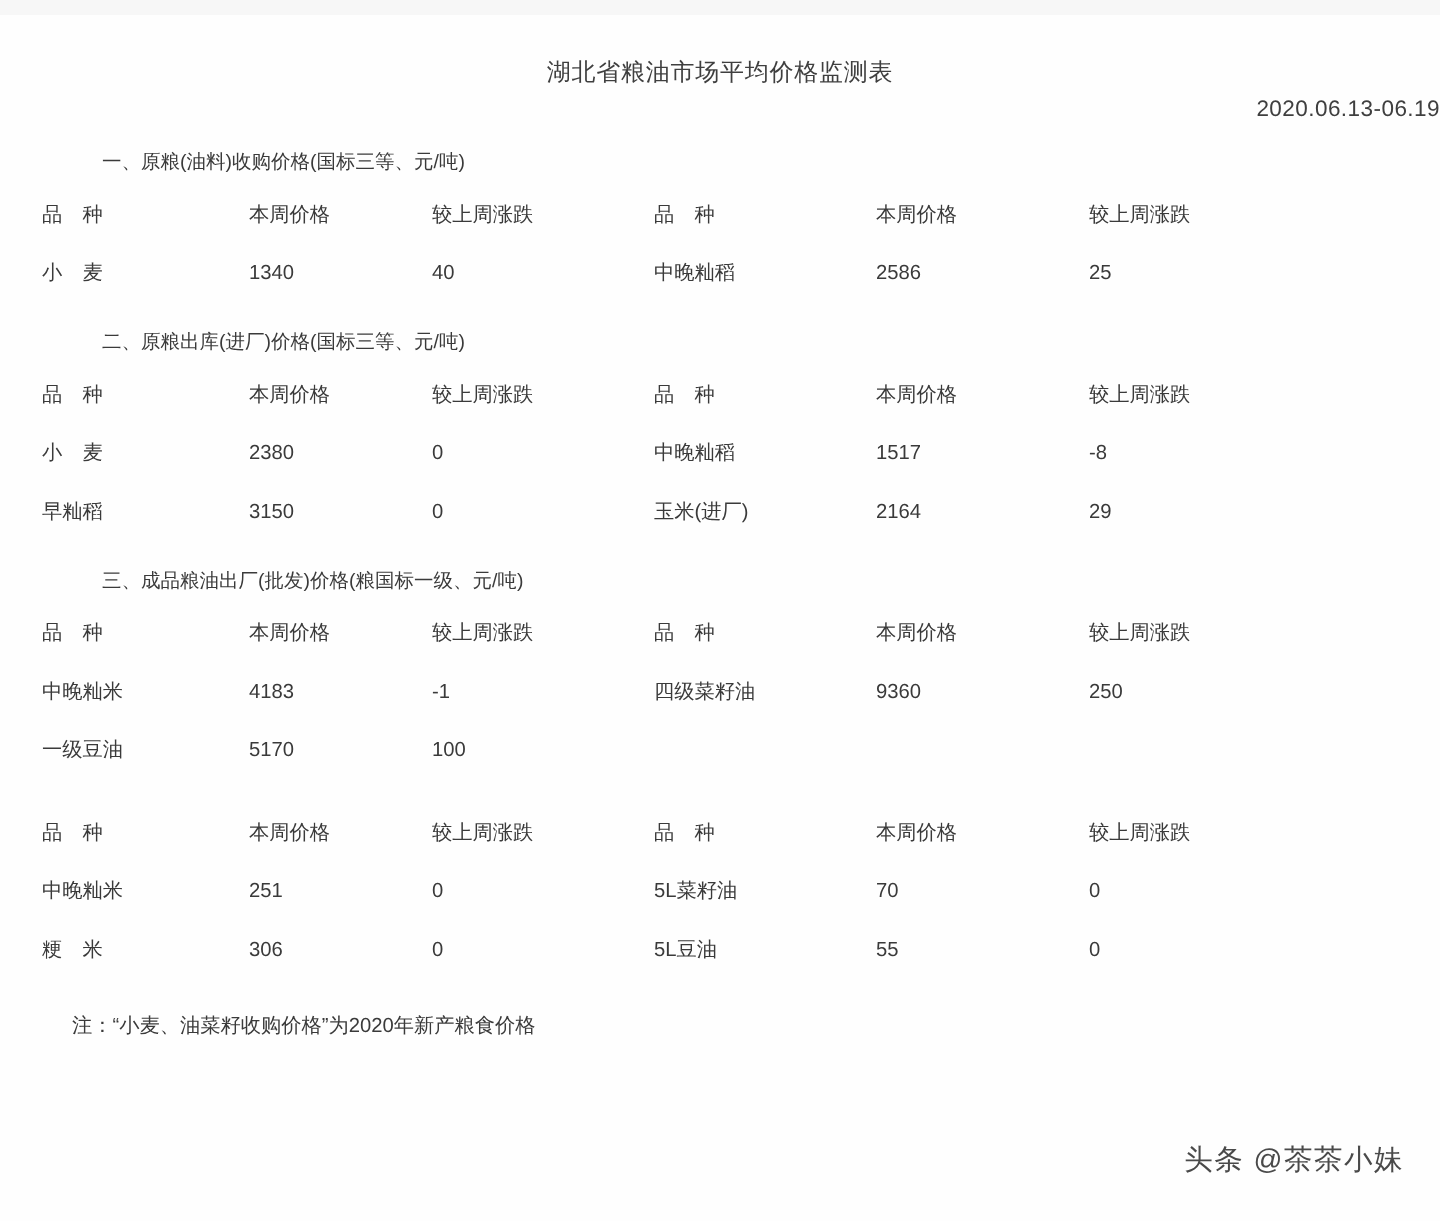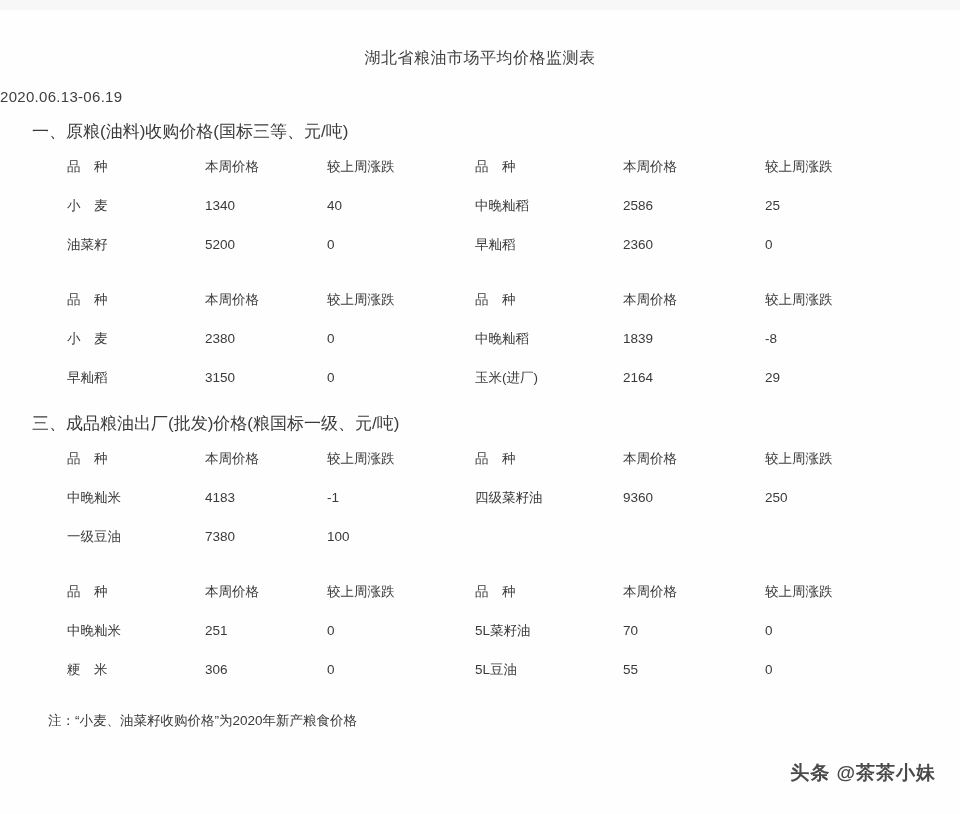--- a/index.html
+++ b/index.html
@@ -36,44 +36,44 @@
     top: 10px;
     left: 0;
     width: 960px;
     height: 804px;
     background: #fefefe;
   }
   .title {
     text-align: center;
     font-size: 16px;
     color: #3f3f3f;
-    margin-top: 38px;
+    margin-top: 28px;
     letter-spacing: 0.5px;
   }
   .subtitle {
-    text-align: left;
+    text-align: right;
     font-size: 15px;
     color: #3f3f3f;
-    margin-top: 19px;
+    margin-top: 5px;
     letter-spacing: 0.3px;
   }
   .section {
     margin-top: 16px;
   }
   .section-heading {
-    font-size: 17px;
-    color: #3a3a3a;
-    padding-left: 32px;
+    font-size: 13px;
+    color: #3a3a3a;
+    padding-left: 68px;
     margin-bottom: 4px;
     line-height: 22px;
   }
   table.price-table {
     border-collapse: collapse;
     width: 876px;
-    margin-left: 67px;
+    margin-left: 28px;
     table-layout: fixed;
   }
   table.price-table td {
     font-size: 13.5px;
     color: #3a3a3a;
     padding: 11px 0 11px 0;
     vertical-align: top;
     line-height: 17px;
   }
   td.c0 { width: 138px; }
@@ -100,21 +100,21 @@
     color: #5a5a5a;
     font-weight: bold;
     letter-spacing: 1px;
     display: flex;
     align-items: center;
     gap: 6px;
   }
   .wm-logo {
     display: inline-block;
     font-size: 19px;
-    font-weight: bold;
+    font-weight: normal;
     color: #4a4a4a;
   }
 </style>
 </head>
 <body>
 
 <div class="page">
   <div class="top-strip"></div>
 
   <div class="doc">
@@ -135,49 +135,42 @@
           <td class="c5">较上周涨跌</td>
         </tr>
         <tr>
           <td class="c0">小　麦</td>
           <td class="c1">1340</td>
           <td class="c2">40</td>
           <td class="c3">中晚籼稻</td>
           <td class="c4">2586</td>
           <td class="c5">25</td>
         </tr>
-        <tr>
-          <td class="c0">油菜籽</td>
-          <td class="c1">5200</td>
-          <td class="c2">0</td>
-          <td class="c3">早籼稻</td>
-          <td class="c4">2360</td>
-          <td class="c5">0</td>
-        </tr>
-      </tbody>
-        </table>
-    </div>
-
-    <div class="section">
+      </tbody>
+        </table>
+    </div>
+
+    <div class="section">
+      <div class="section-heading">二、原粮出库(进厂)价格(国标三等、元/吨)</div>
       <table class="price-table">
         <tbody>
             <tr class="hdr">
           <td class="c0">品　种</td>
           <td class="c1">本周价格</td>
           <td class="c2">较上周涨跌</td>
           <td class="c3">品　种</td>
           <td class="c4">本周价格</td>
           <td class="c5">较上周涨跌</td>
         </tr>
         <tr>
           <td class="c0">小　麦</td>
           <td class="c1">2380</td>
           <td class="c2">0</td>
           <td class="c3">中晚籼稻</td>
-          <td class="c4">1839</td>
+          <td class="c4">1517</td>
           <td class="c5">-8</td>
         </tr>
         <tr>
           <td class="c0">早籼稻</td>
           <td class="c1">3150</td>
           <td class="c2">0</td>
           <td class="c3">玉米(进厂)</td>
           <td class="c4">2164</td>
           <td class="c5">29</td>
         </tr>
@@ -200,21 +193,21 @@
         <tr>
           <td class="c0">中晚籼米</td>
           <td class="c1">4183</td>
           <td class="c2">-1</td>
           <td class="c3">四级菜籽油</td>
           <td class="c4">9360</td>
           <td class="c5">250</td>
         </tr>
         <tr>
           <td class="c0">一级豆油</td>
-          <td class="c1">7380</td>
+          <td class="c1">5170</td>
           <td class="c2">100</td>
           <td class="c3"></td>
           <td class="c4"></td>
           <td class="c5"></td>
         </tr>
       </tbody>
         </table>
     </div>
 
     <div class="section">

